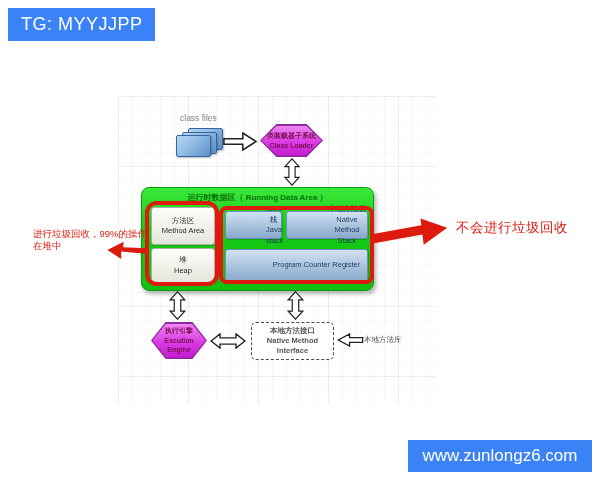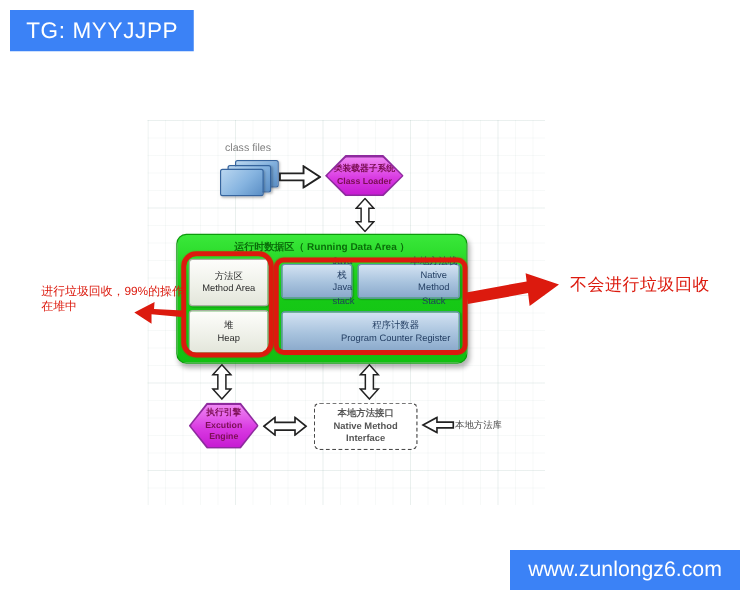--- a/index.html
+++ b/index.html
@@ -106,21 +106,20 @@
 </div>
 <div class="abs bluebox" style="left:225px;top:211px;width:55px;height:26px;">
   <div class="boxzh">Java 栈</div>
   <div class="boxen">Java stack</div>
 </div>
 <div class="abs bluebox" style="left:286px;top:211px;width:80px;height:26px;">
   <div class="boxzh">本地方法栈</div>
   <div class="boxen">Native Method Stack</div>
 </div>
 <div class="abs bluebox" style="left:225px;top:249px;width:141px;height:31px;">
-  <div class="boxzh">程序计数器</div>
   <div class="boxen">Program Counter Register</div>
 </div>
 
 <div class="abs redrect redrect-left"></div>
 <div class="abs redrect redrect-right"></div>
 
 <svg class="abs" style="left:107px;top:240px;transform:rotate(14deg);" width="40" height="22" viewBox="0 0 42 24">
   <polygon points="41,4 16,9 15,3 0,16 17,22 15,14 41,10" fill="#dc1a0e"></polygon>
 </svg>
 <div class="abs redtext redtext-left">

